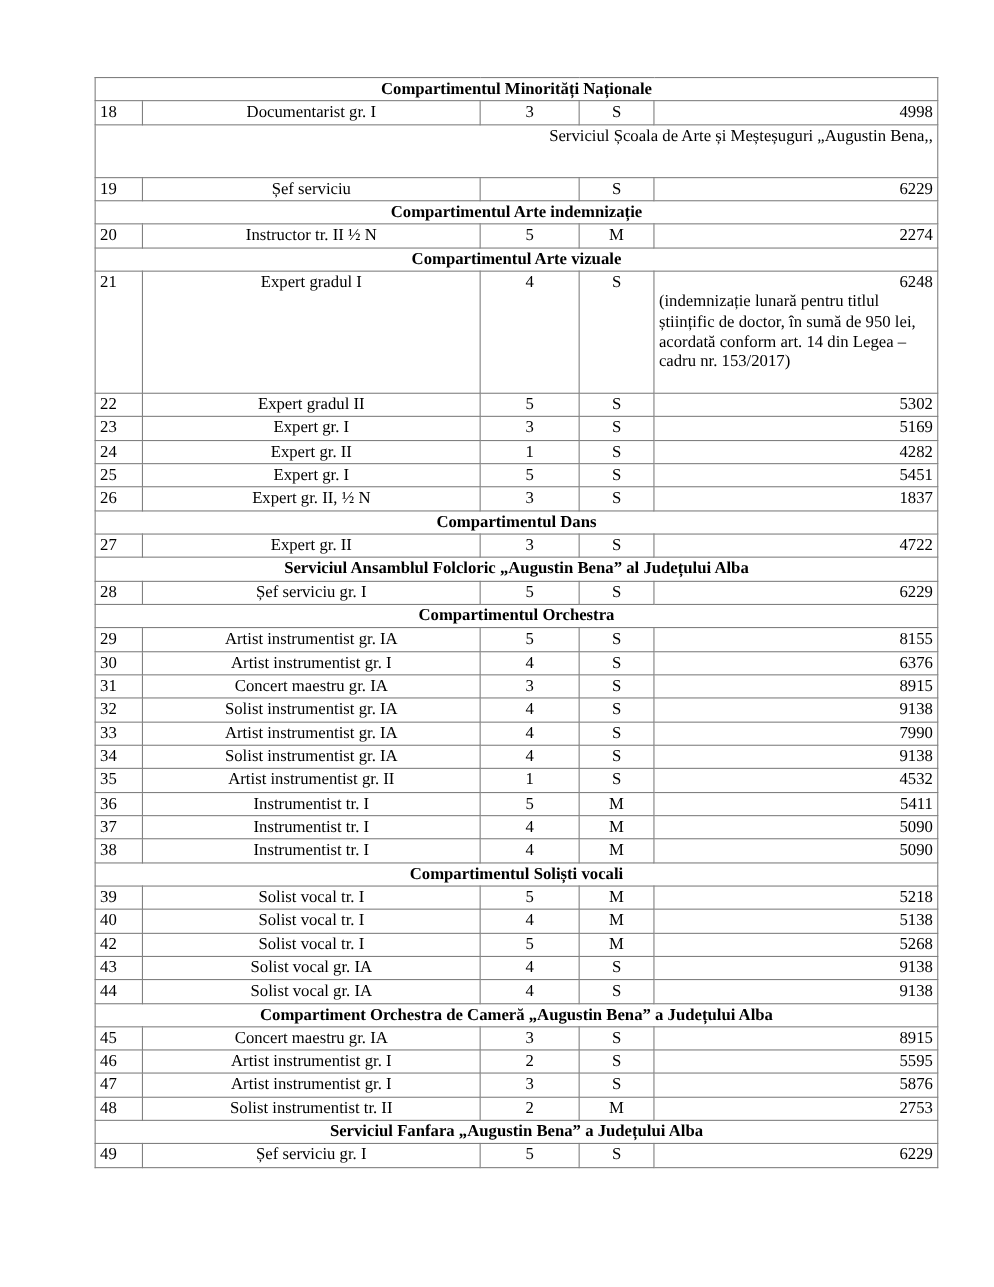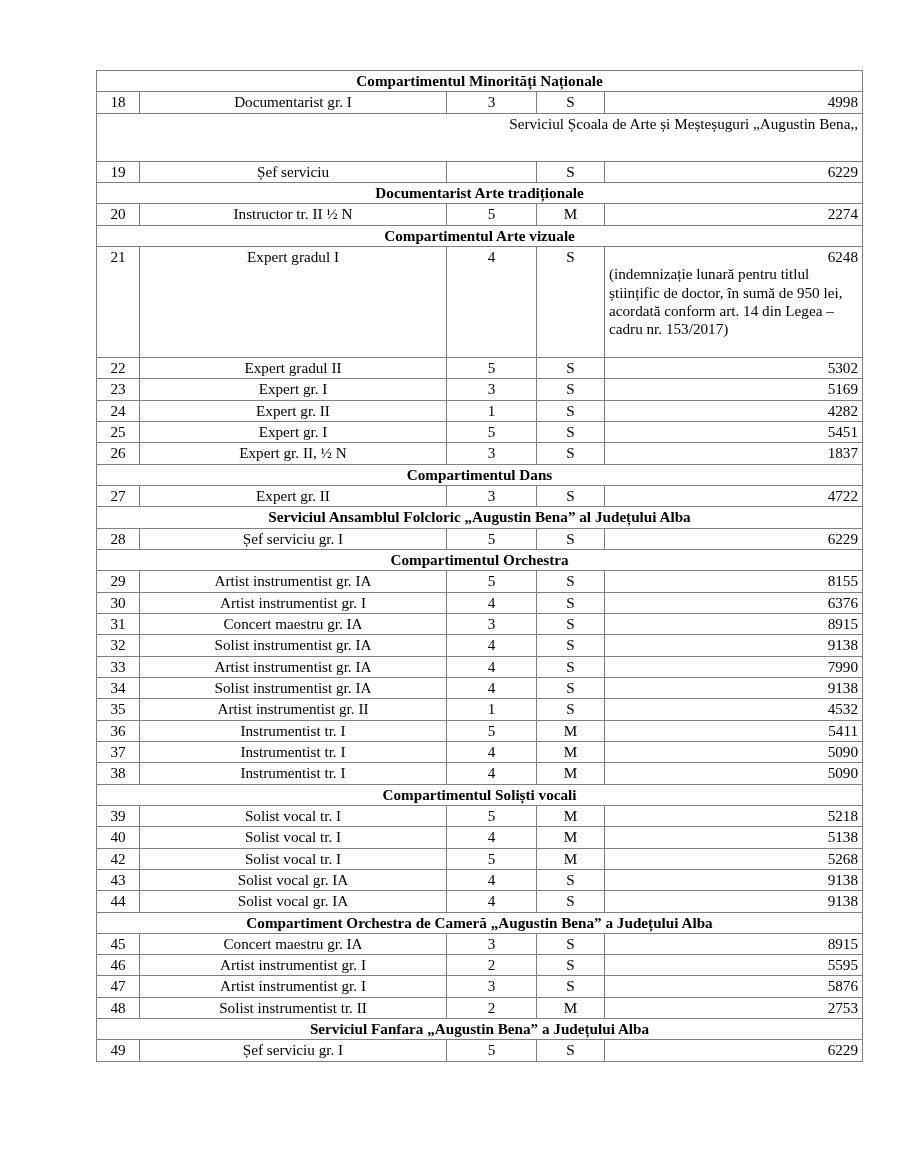--- a/index.html
+++ b/index.html
@@ -15,21 +15,21 @@
     -webkit-font-smoothing: antialiased;
   }
   .page {
     position: relative;
     width: 904px;
     height: 1170px;
     box-sizing: border-box;
   }
   .table-wrap {
     position: absolute;
-    left: 96px;
+    left: 86px;
     top: 70px;
     width: 766px;
   }
   table.payroll {
     border-collapse: collapse;
     width: 766px;
     table-layout: fixed;
     font-size: 15.2px;
     line-height: 1.14;
   }
@@ -39,21 +39,21 @@
     vertical-align: top;
     background: #ffffff;
   }
   
   col.c-idx   { width: 43px; }
   col.c-pos   { width: 307px; }
   col.c-grade { width: 90px; }
   col.c-edu   { width: 68px; }
   col.c-sal   { width: 258px; }
 
-  td.idx   { text-align: center; }
+  td.idx   { }
   td.pos   { text-align: center; padding-left: 7px; }
   td.grade { text-align: center; }
   td.edu   { text-align: center; }
   td.sal   { text-align: right; padding-right: 8px; }
 
   td.section {
     text-align: center;
     font-weight: bold;
     padding-top: 1px;
     padding-bottom: 2px;
@@ -108,21 +108,21 @@
           <tr>
             <td class="idx">19</td>
             <td class="pos">Șef serviciu</td>
             <td class="grade"></td>
             <td class="edu">S</td>
             <td class="sal">
               <span class="sal-amount">6229</span>
             </td>
           </tr>
           <tr>
-            <td colspan="5" class="section">Documentarist Arte tradiționale</td>
+            <td colspan="5" class="section">Compartimentul Arte indemnizație</td>
           </tr>
           <tr>
             <td class="idx">20</td>
             <td class="pos">Instructor tr. II ½ N</td>
             <td class="grade">5</td>
             <td class="edu">M</td>
             <td class="sal">
               <span class="sal-amount">2274</span>
             </td>
           </tr>

